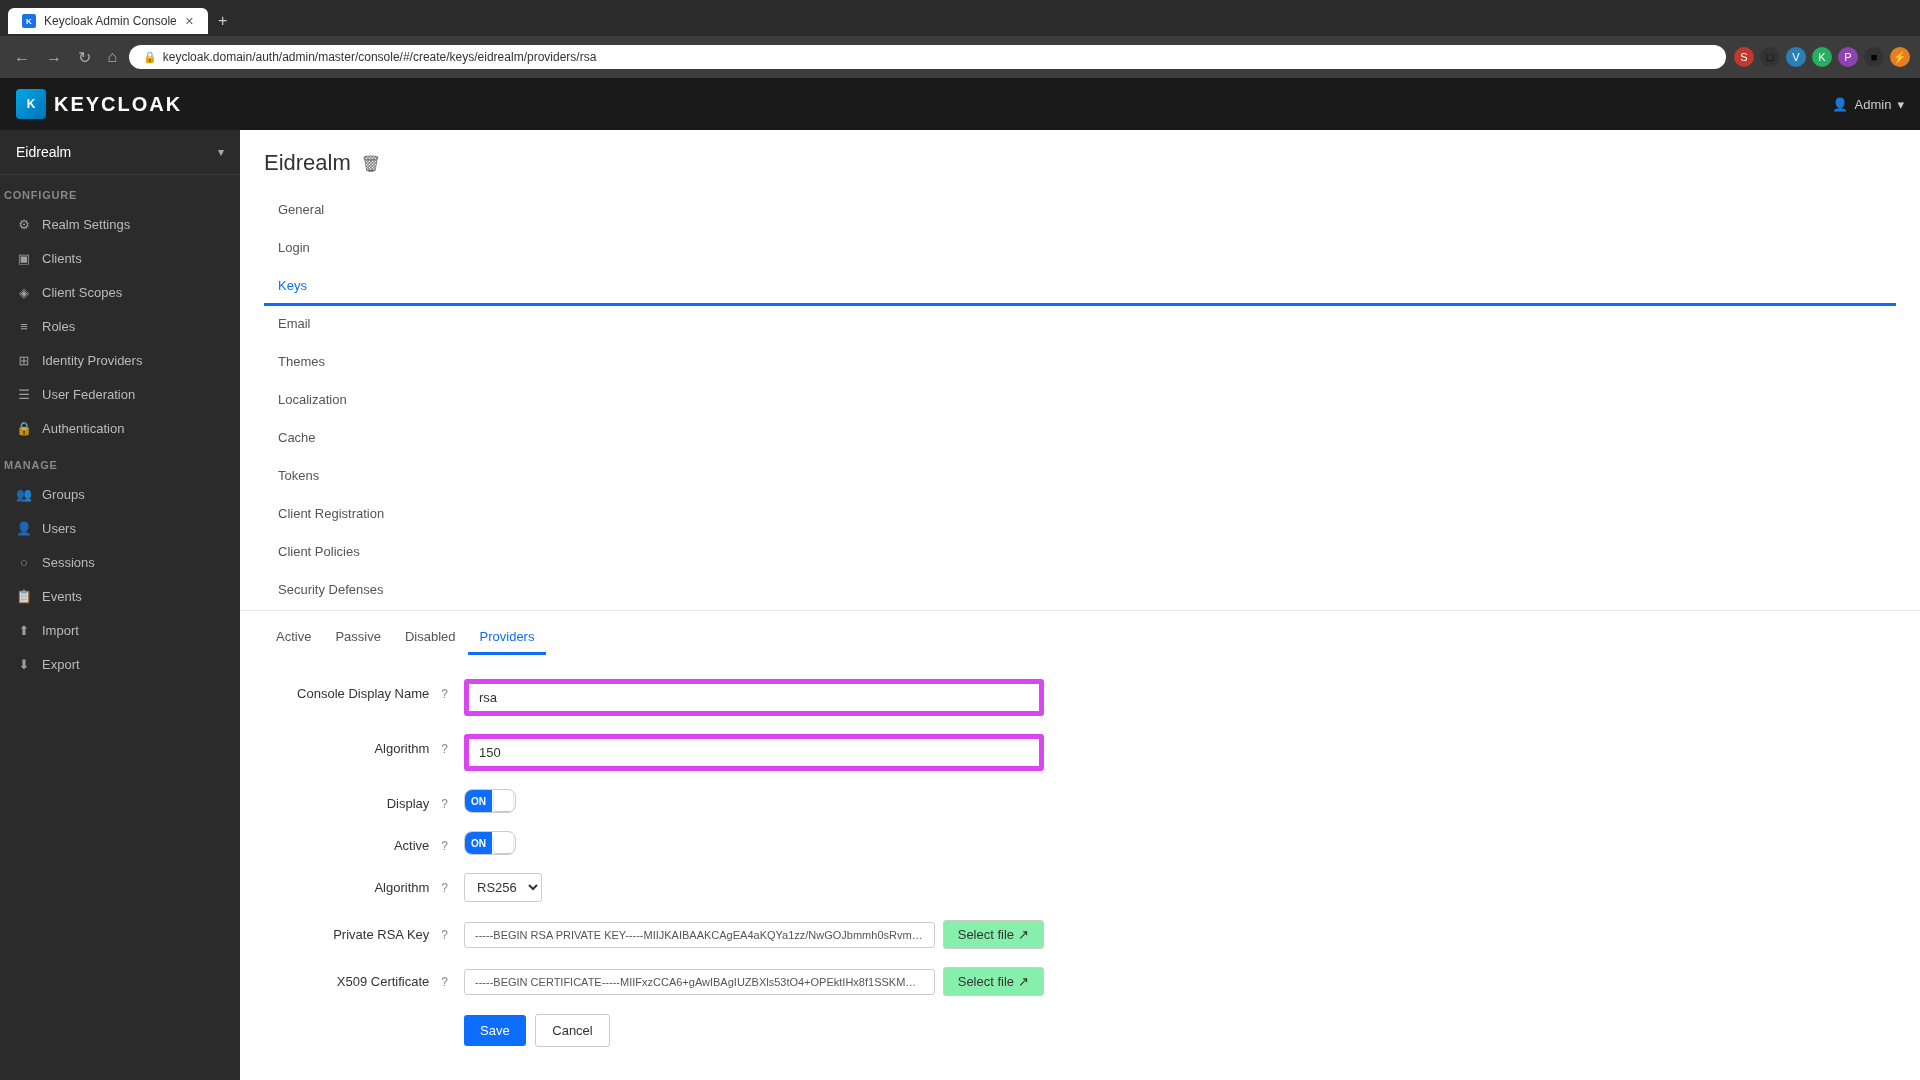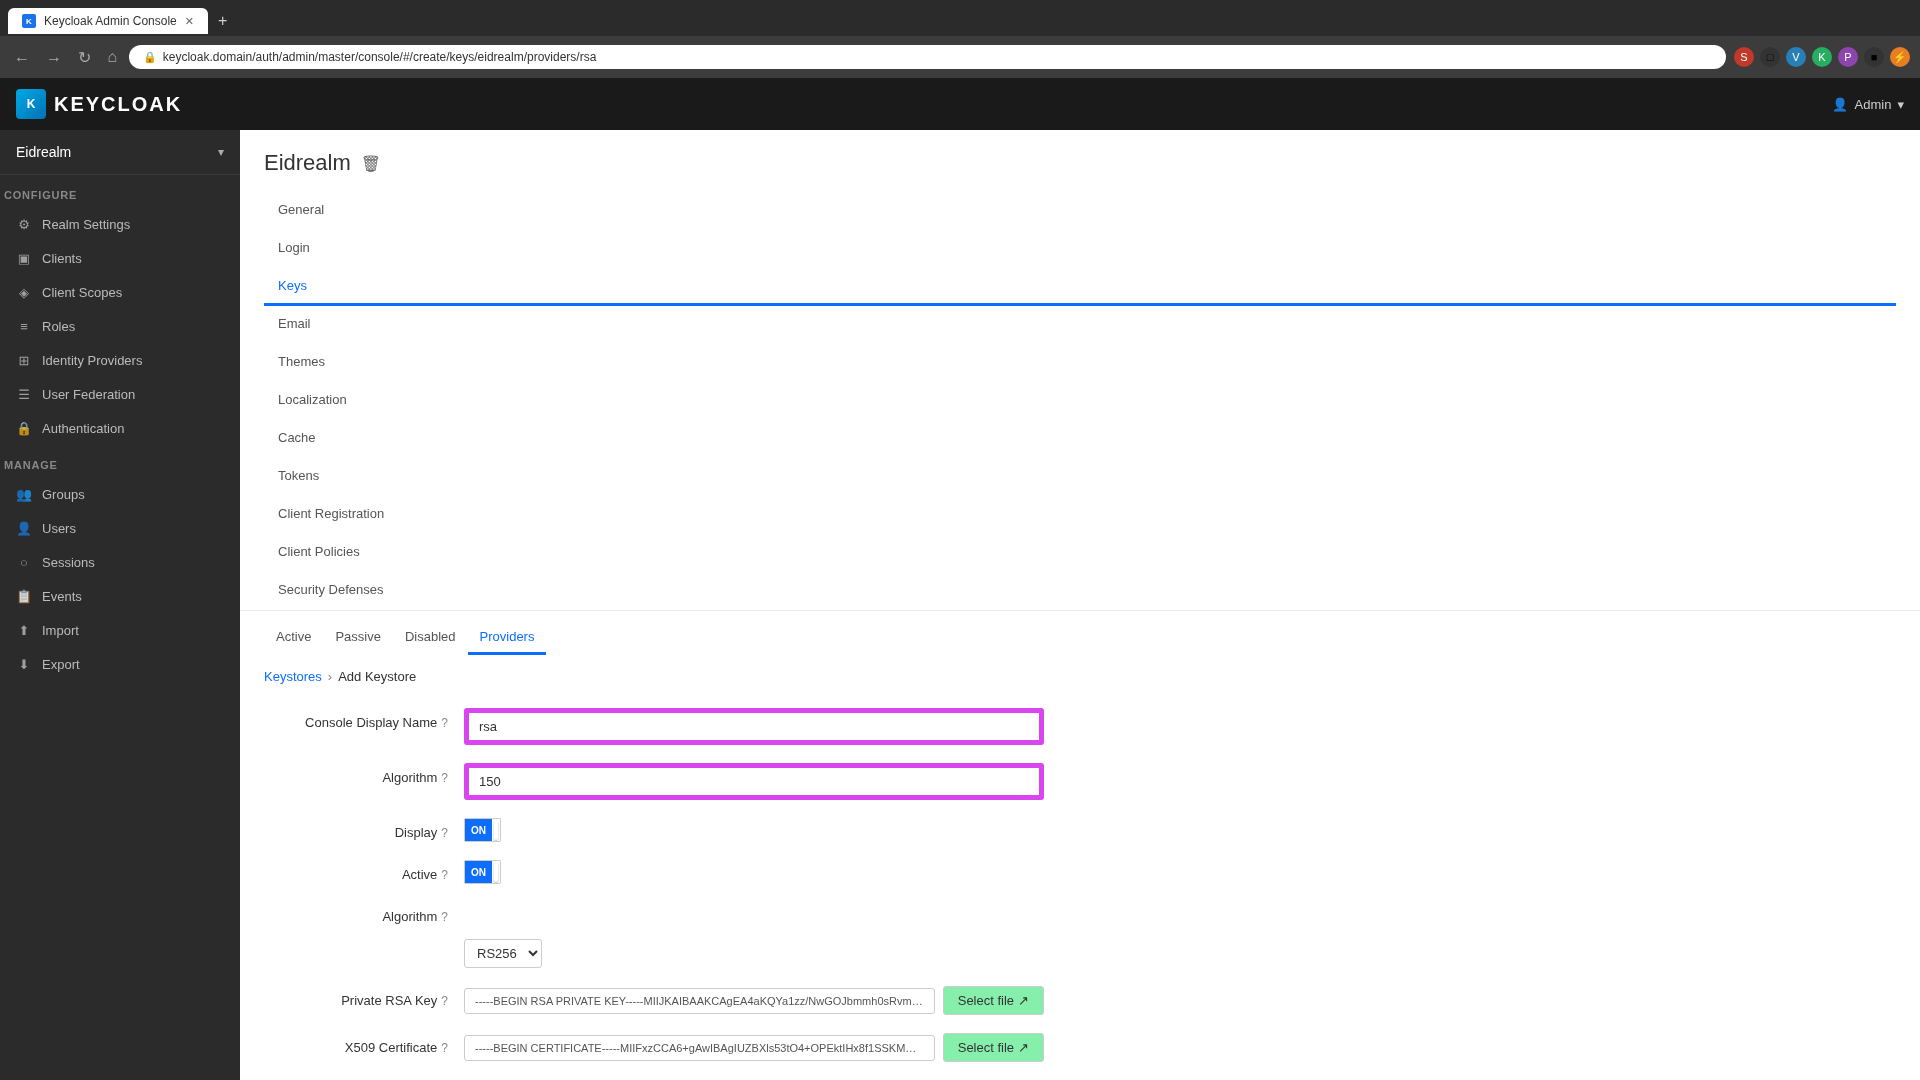--- a/index.html
+++ b/index.html
@@ -56,31 +56,31 @@
     .sub-tab.active { color: #0d6efd; border-bottom-color: #0d6efd; }
 
     .breadcrumb { padding: 14px 24px 0; font-size: 13px; color: #555; display: flex; align-items: center; gap: 6px; }
     .breadcrumb-link { color: #0d6efd; cursor: pointer; text-decoration: none; }
     .breadcrumb-sep { color: #888; }
     .breadcrumb-current { color: #333; }
 
     
     .form-container { padding: 24px 24px; }
     .form-row { display: flex; align-items: flex-start; margin-bottom: 18px; }
-    .form-label { width: 200px; text-align: right; padding-right: 16px; padding-top: 7px; font-size: 13px; color: #333; flex-shrink: 0; display: flex; align-items: flex-start; justify-content: flex-end; gap: 4px; }
+    .form-label { width: 200px; text-align: right; padding-right: 16px; padding-top: 7px; font-size: 13px; color: #333; flex-shrink: 0; display: flex; align-items: flex-start; justify-content: flex-end; gap: 12px; }
     .help-icon { color: #888; font-size: 12px; cursor: pointer; margin-top: 1px; }
     .form-control { width: 580px; }
     .form-input { width: 100%; padding: 6px 10px; border: 5px solid #d946ef; border-radius: 3px; font-size: 13px; color: #333; outline: none; }
 
     .toggle-group { display: flex; align-items: center; gap: 6px; }
-    .toggle { display: flex; align-items: center; width: 37px; height: 24px; border-radius: 1px; overflow: hidden; border: 1px solid #ccc; cursor: pointer; }
+    .toggle { display: flex; align-items: center; width: 52px; height: 24px; border-radius: 8px; overflow: hidden; border: 1px solid #ccc; cursor: pointer; }
     .toggle-on { background: #0d6efd; color: #fff; font-size: 10px; font-weight: bold; padding: 0 6px; height: 100%; display: flex; align-items: center; }
     .toggle-knob { width: 20px; height: 20px; background: #fff; border-radius: 2px; margin: 2px; box-shadow: 0 1px 2px rgba(0,0,0,0.3); }
 
-    select.form-select { padding: 5px 8px; border: 1px solid #ccc; border-radius: 3px; font-size: 13px; color: #333; outline: none; background: #fff; margin-top: 37px; }
+    select.form-select { padding: 5px 8px; border: 1px solid #ccc; border-radius: 3px; font-size: 13px; color: #333; outline: none; background: #fff; }
 
     .file-input-group { display: flex; gap: 8px; align-items: center; }
     .file-text-input { flex: 1; padding: 6px 10px; border: 1px solid #ccc; border-radius: 3px; font-size: 12px; color: #555; background: #fff; overflow: hidden; white-space: nowrap; text-overflow: ellipsis; }
     .select-file-btn { padding: 6px 14px; background: #86efac; border: 1px solid #ccc; border-radius: 3px; font-size: 13px; color: #333; cursor: pointer; display: flex; align-items: center; gap: 4px; white-space: nowrap; }
 
     .btn-primary { background: #0d6efd; color: #fff; border: none; padding: 8px 16px; border-radius: 3px; font-size: 13px; cursor: pointer; }
     .btn-default { background: #fff; color: #333; border: 1px solid #ccc; padding: 8px 16px; border-radius: 3px; font-size: 13px; cursor: pointer; margin-left: 6px; }
   </style>
 </head>
 <body>
@@ -217,25 +217,20 @@
         </div>
       </div>
 
       <div class="sub-tabs-row">
         <span class="sub-tab">Active</span>
         <span class="sub-tab">Passive</span>
         <span class="sub-tab">Disabled</span>
         <span class="sub-tab active">Providers</span>
       </div>
 
-      <div class="breadcrumb">
-        <a class="breadcrumb-link">Keystores</a>
-        <span class="breadcrumb-sep">›</span>
-        <span class="breadcrumb-current">Add Keystore</span>
-      </div>
 
       <div class="form-container">
 
         <div class="form-row">
           <div class="form-label">
             <span>Console Display Name</span>
             <span class="help-icon">?</span>
           </div>
           <div class="form-control">
             <input class="form-input" type="text" value="rsa" style="">

